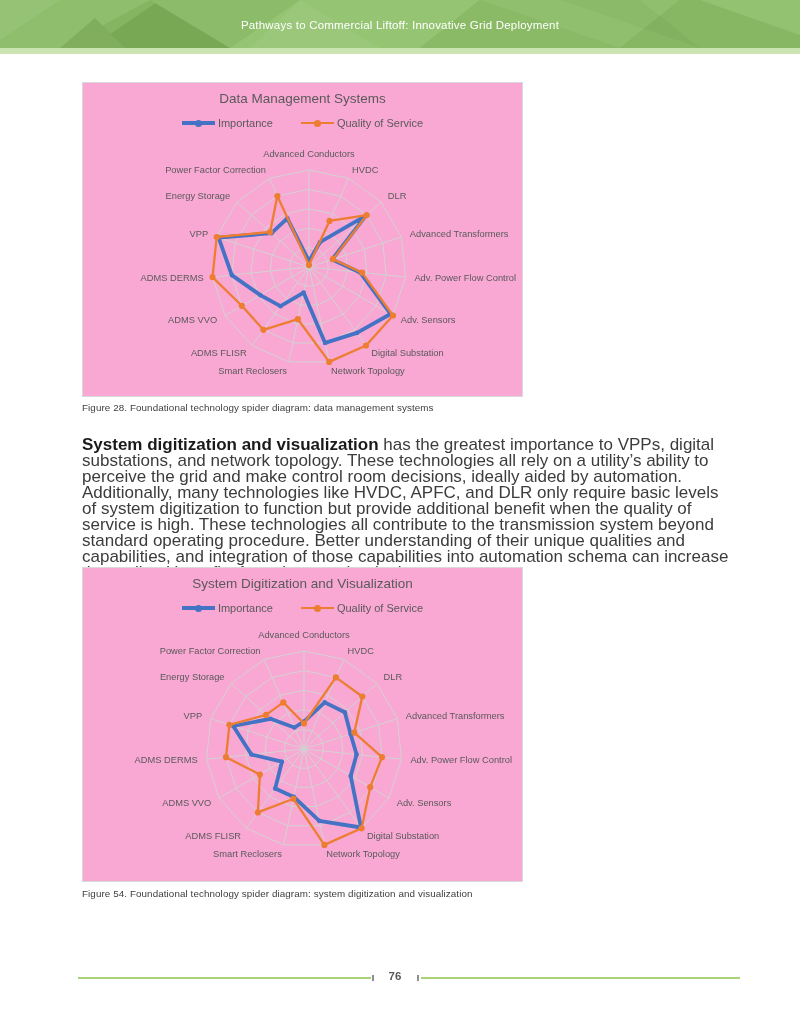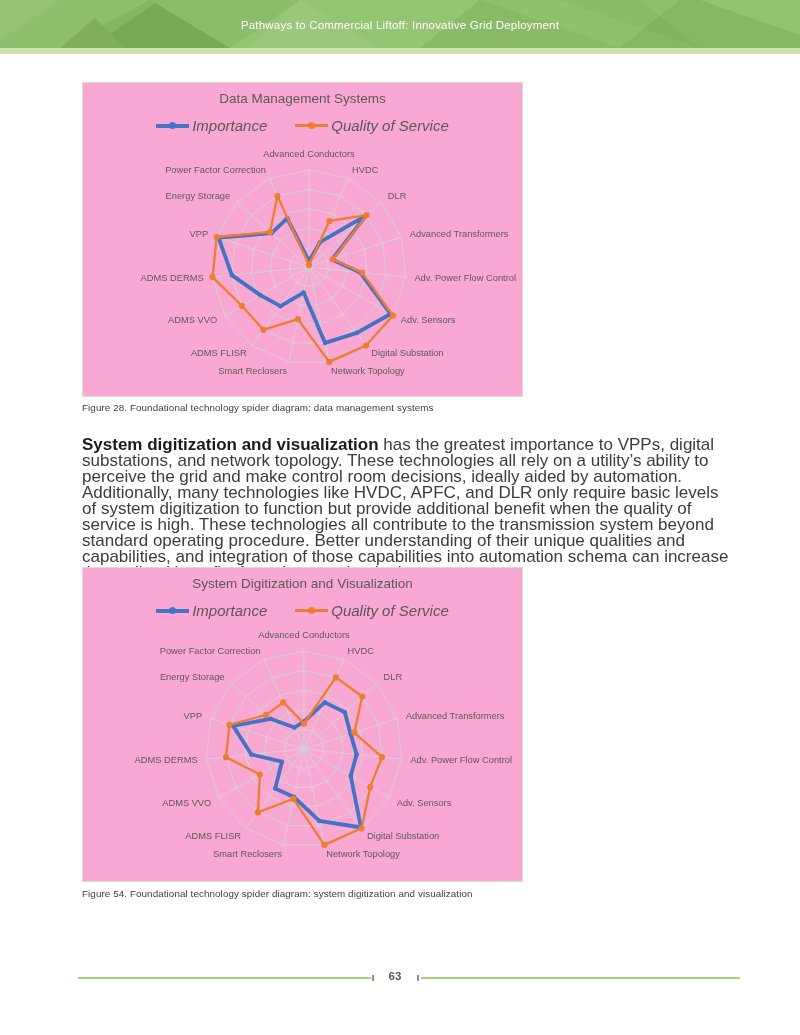--- a/index.html
+++ b/index.html
@@ -20,21 +20,21 @@
   .legend{position:absolute;top:34px;left:0;width:100%;display:flex;justify-content:center;
         gap:28px;align-items:center;}
   .legend-item{display:flex;align-items:center;}
   .lsample{position:relative;display:inline-block;width:33px;height:9px;margin-right:3px;}
   .lline{position:absolute;left:0;right:0;}
   .lline.blue{top:2.5px;height:4px;background:#4472C4;}
   .lline.orange{top:3.2px;height:2.5px;background:#ED7D31;}
   .ldot{position:absolute;left:13px;top:1px;width:7px;height:7px;border-radius:50%;}
   .ldot.blue{background:#4472C4;}
   .ldot.orange{background:#ED7D31;}
-  .ltext{font-size:15px;color:#595959;font-style:italic;}
+  .ltext{font-size:11px;color:#595959;}
   .radar{position:absolute;top:0;left:0;overflow:visible;}
   .axis-label{font-family:"Liberation Sans",sans-serif;font-size:9.3px;fill:#595959;}
   
   .caption{position:absolute;left:82px;margin:0;font-size:9.8px;
         color:#3d3d3d;letter-spacing:.1px;}
   .body-text{position:absolute;left:82px;width:652px;margin:0;font-size:17px;
         line-height:16px;color:#3c3c3c;}
   .body-text strong{color:#1a1a1a;}
   
   .footer-line{position:absolute;height:2px;background:#a8d477;}
@@ -244,17 +244,17 @@
         <text class="axis-label" x="114.6" y="195.2" text-anchor="end">ADMS DERMS</text>
         <text class="axis-label" x="119.2" y="150.9" text-anchor="end">VPP</text>
         <text class="axis-label" x="141.5" y="112.4" text-anchor="end">Energy Storage</text>
         <text class="axis-label" x="177.5" y="86.3" text-anchor="end">Power Factor Correction</text>
       </svg>
   </section>
   <p class="caption" style="top:888px;">Figure 54. Foundational technology spider diagram: system digitization and visualization</p>
 
   <div class="footer-line" style="top:977px;left:78px;width:293px;"></div>
   <div class="footer-tick" style="top:975px;left:372px;"></div>
-  <div class="page-num" style="top:970px;left:374px;">63</div>
+  <div class="page-num" style="top:970px;left:374px;">76</div>
   <div class="footer-tick" style="top:975px;left:417px;"></div>
   <div class="footer-line" style="top:977px;left:421px;width:319px;"></div>
 
 </div>
 
 </body></html>

